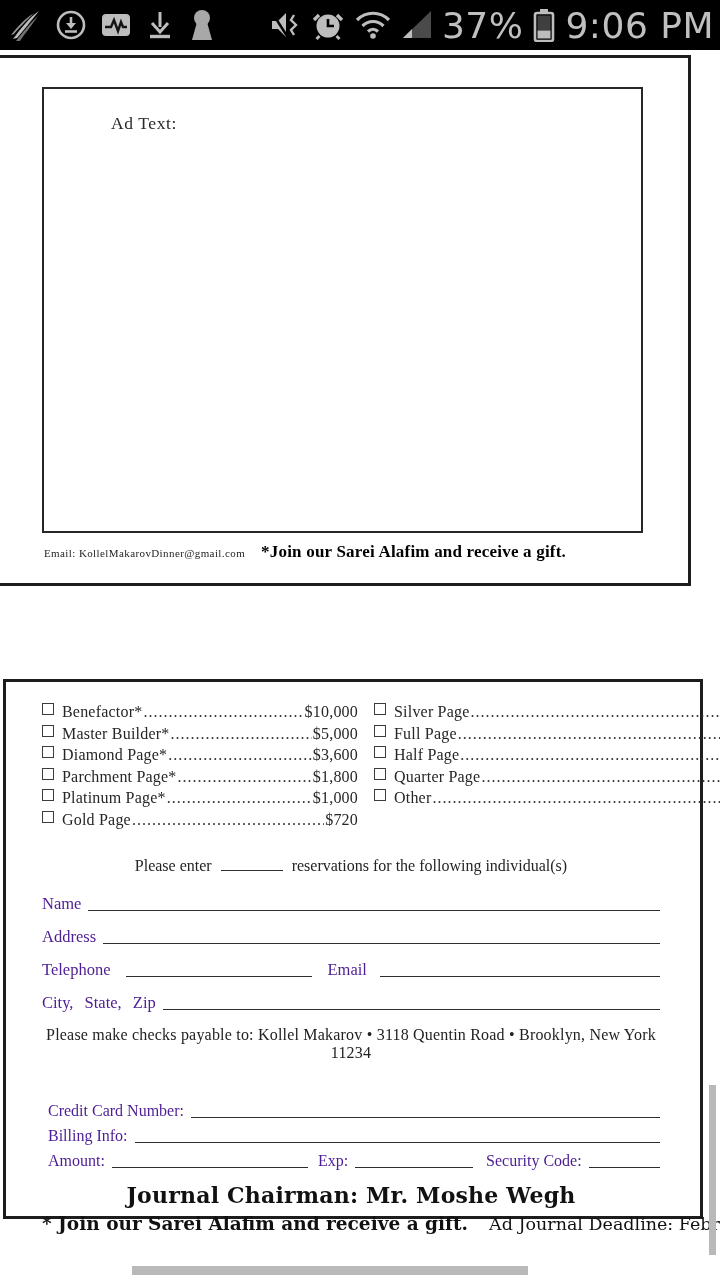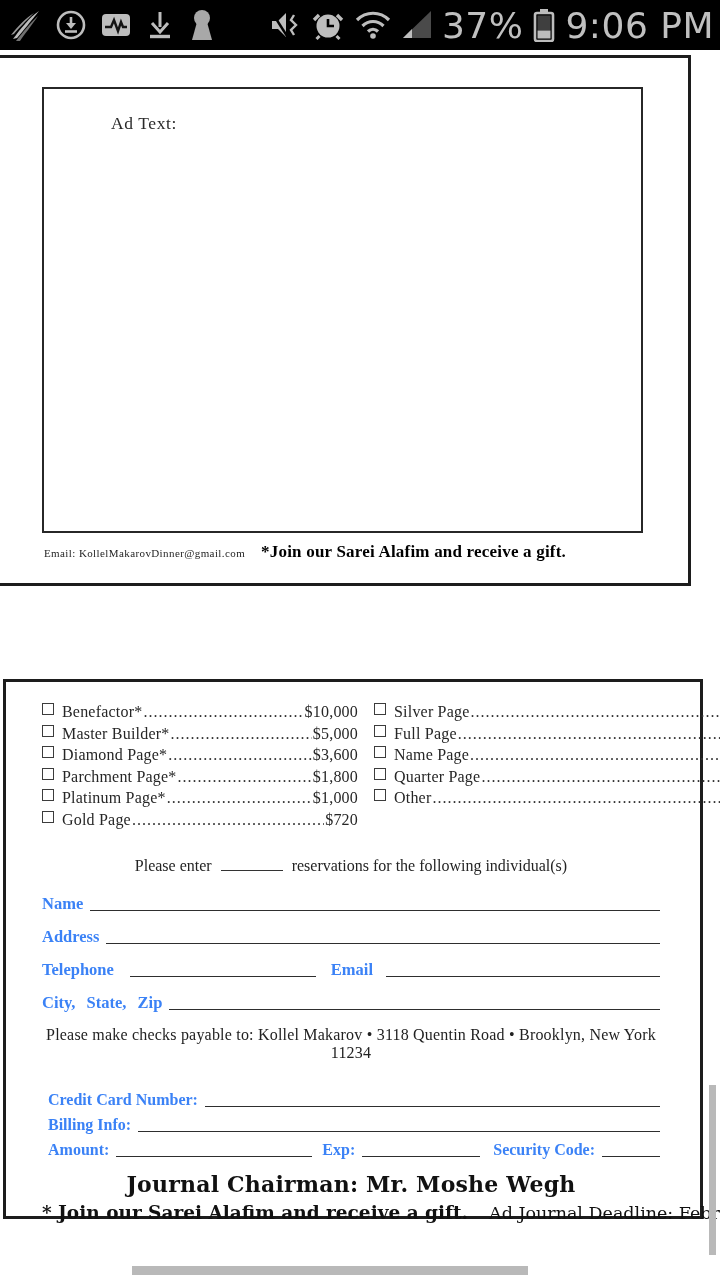--- a/index.html
+++ b/index.html
@@ -42,30 +42,30 @@
   .dots { flex:1; overflow:hidden; white-space:nowrap; color:#333;
           margin:0 1px; letter-spacing:1px; }
   .dots::after { content:"......................................................................"; }
   .price { flex:none; }
 
   .resline { margin-top:25px; font-size:16px; color:#242424; white-space:nowrap;text-align:center; }
   .resblank { display:inline-block; width:62px; border-bottom:1.5px solid #333;
               height:12px; margin:0 9px; vertical-align:baseline; }
 
   .frow { display:flex; align-items:baseline; margin-top:12.5px; font-size:16.5px;
-          color:#3b82f6; line-height:19px; white-space:nowrap;font-weight:bold; }
+          color:#4c1d95; line-height:19px; white-space:nowrap; }
   .blank { flex:1; border-bottom:1.5px solid #2e2e2e; height:1em;
            margin-left:7px; transform:translateY(2px); }
   .blank.fixed { flex:none; }
   .csz { word-spacing:7px; }
 
   .checksnote { margin-top:14px; text-align:center; font-size:16px; color:#222;
                 letter-spacing:0.2px; }
 
-  .credit { margin-top:27px; padding-left:6px;text-align:right; }
+  .credit { margin-top:38px; padding-left:6px;text-align:right; }
   .credit .frow { margin-top:5px; font-size:16px; }
   .credit .frow:first-child { margin-top:0; }
 
   .chairman { margin-top:12px; text-align:center; font-family:"DejaVu Serif", serif;
               font-weight:bold; font-size:22px; color:#111; letter-spacing:0.2px; }
   .footerline { margin-top:5px; text-align:center; white-space:nowrap;
                 font-family:"DejaVu Serif", serif; color:#111; }
   .footerline .fb { font-weight:bold; font-size:18.5px; }
   .footerline .fd { font-size:17.5px; margin-left:16px; }
 
@@ -203,21 +203,21 @@
 
         </div>
         <div class="tier-row">
           <span class="cb"></span>
           <span>Full Page</span>
           <span class="dots"></span>
 
         </div>
         <div class="tier-row">
           <span class="cb"></span>
-          <span>Name Page</span>
+          <span>Half Page</span>
           <span class="dots"></span>
 
         </div>
         <div class="tier-row">
           <span class="cb"></span>
           <span>Quarter Page</span>
           <span class="dots"></span>
 
         </div>
         <div class="tier-row">

